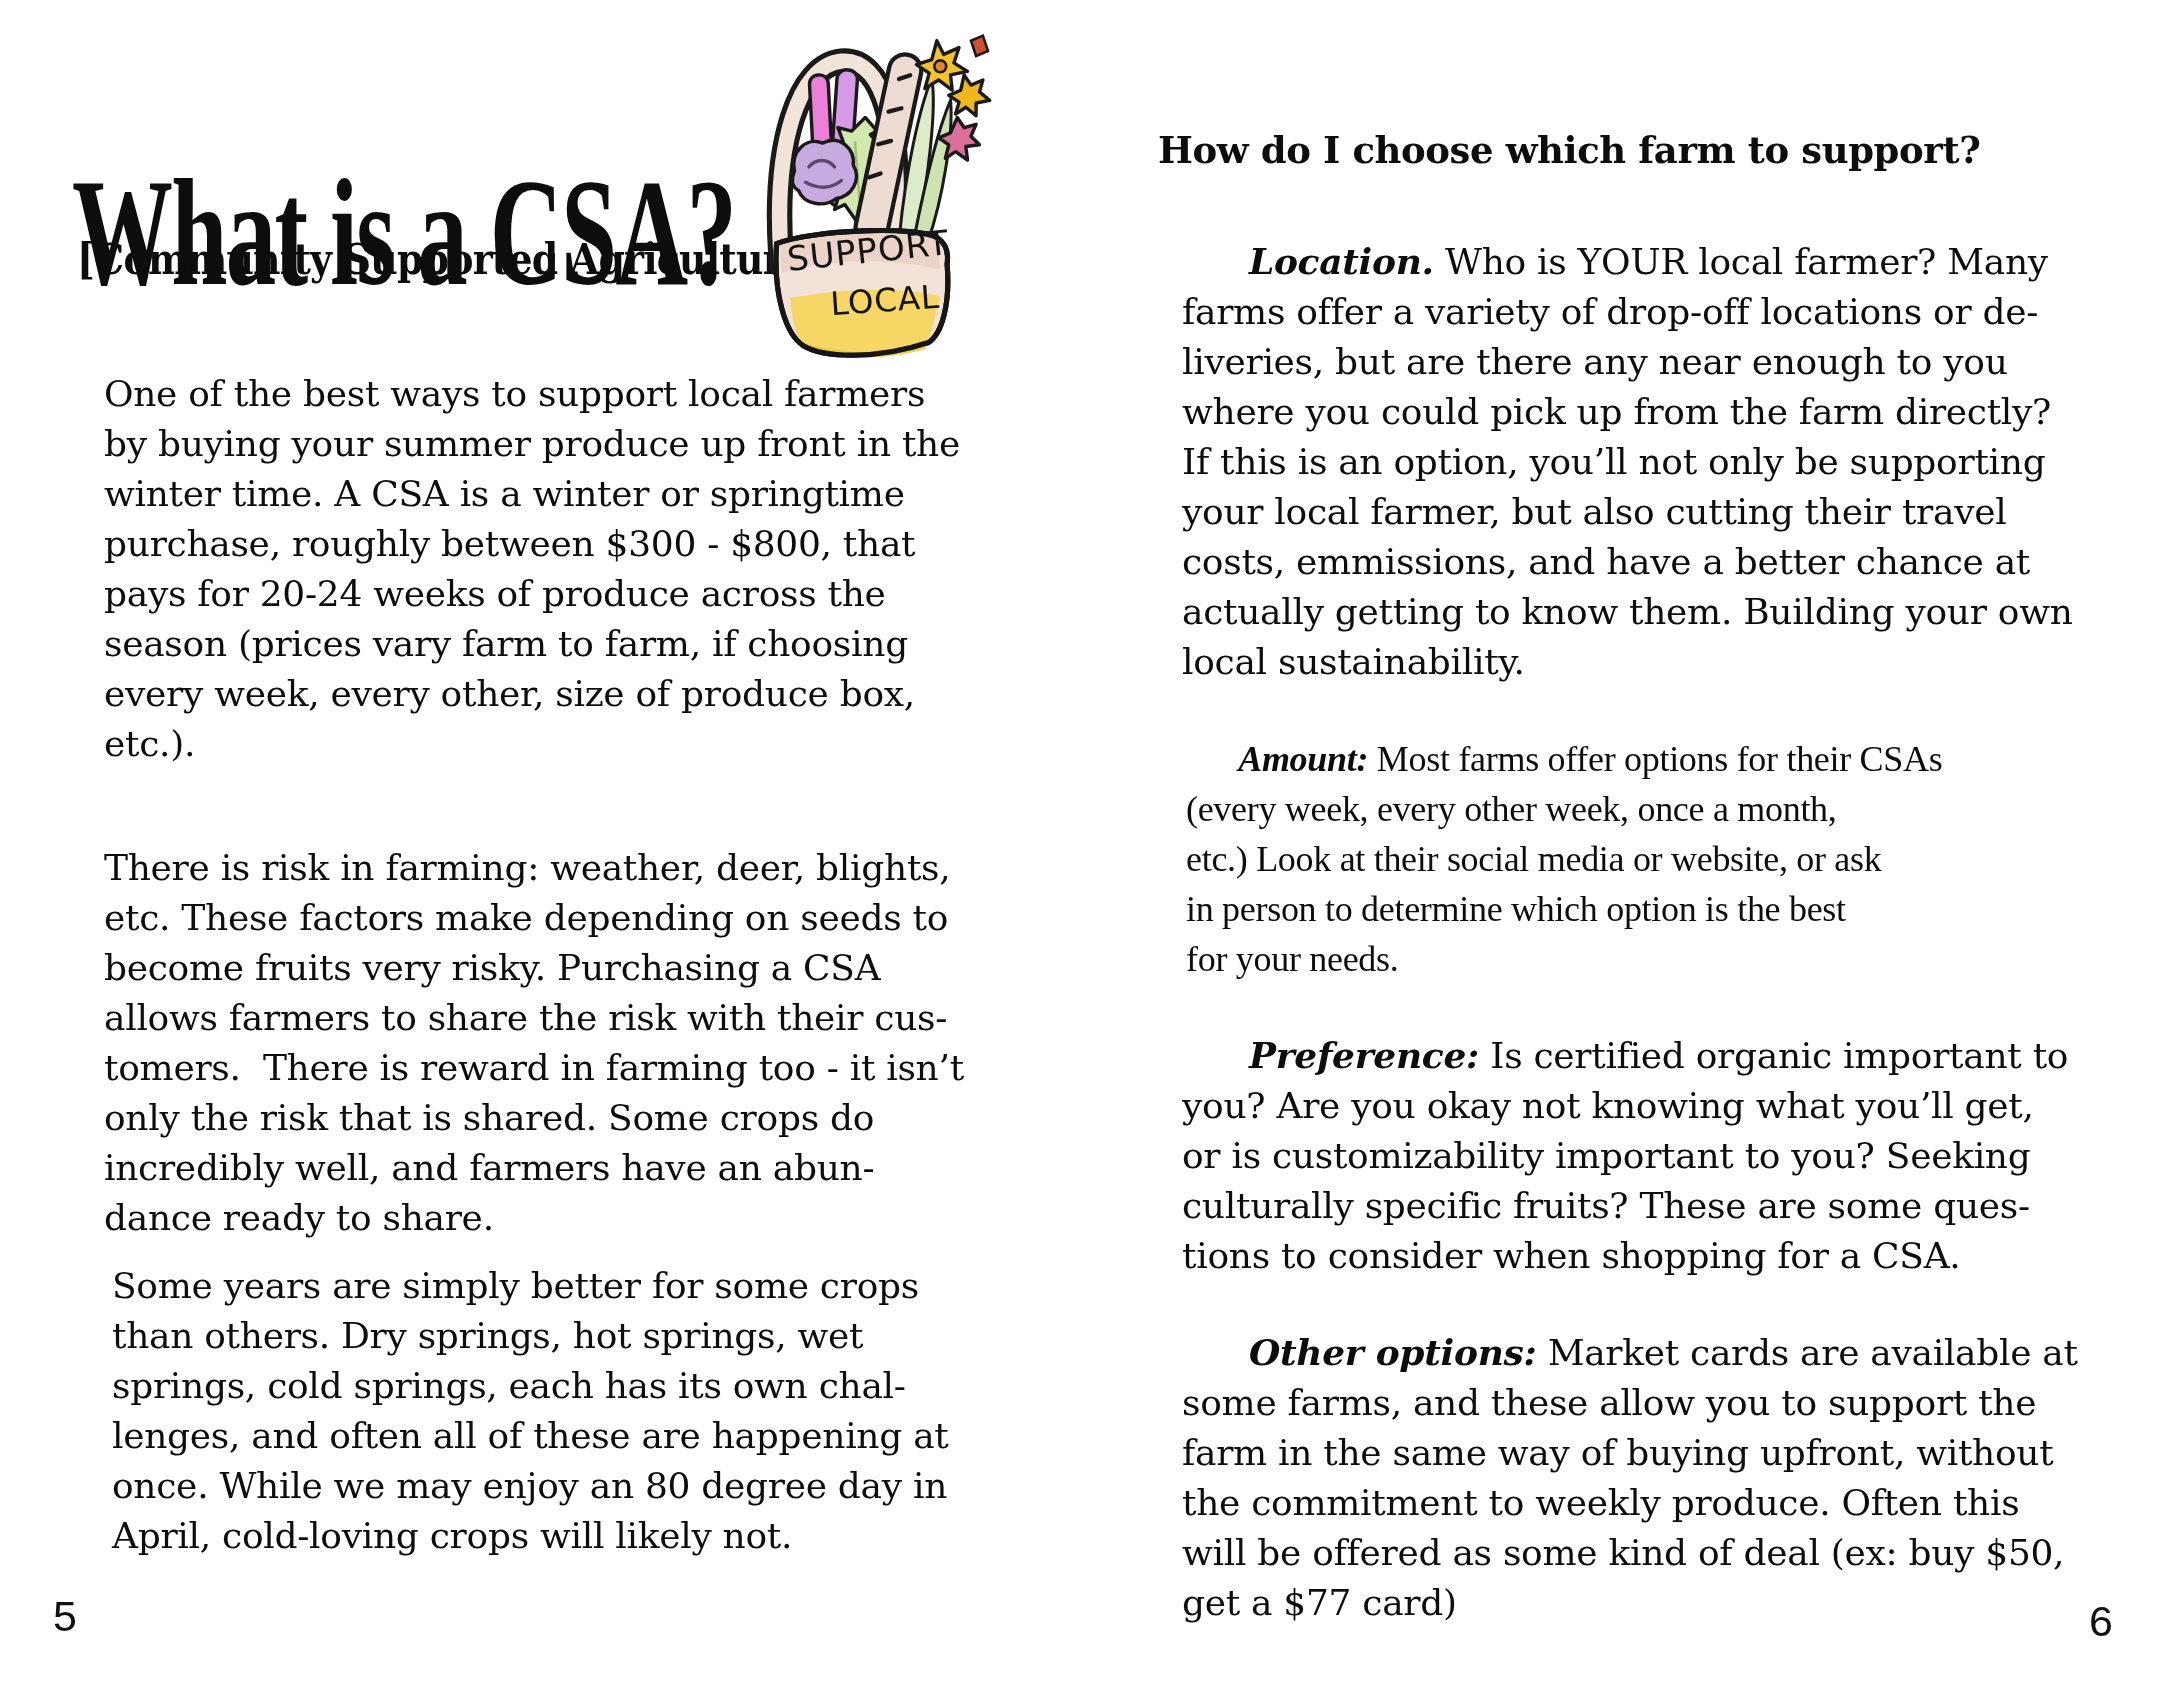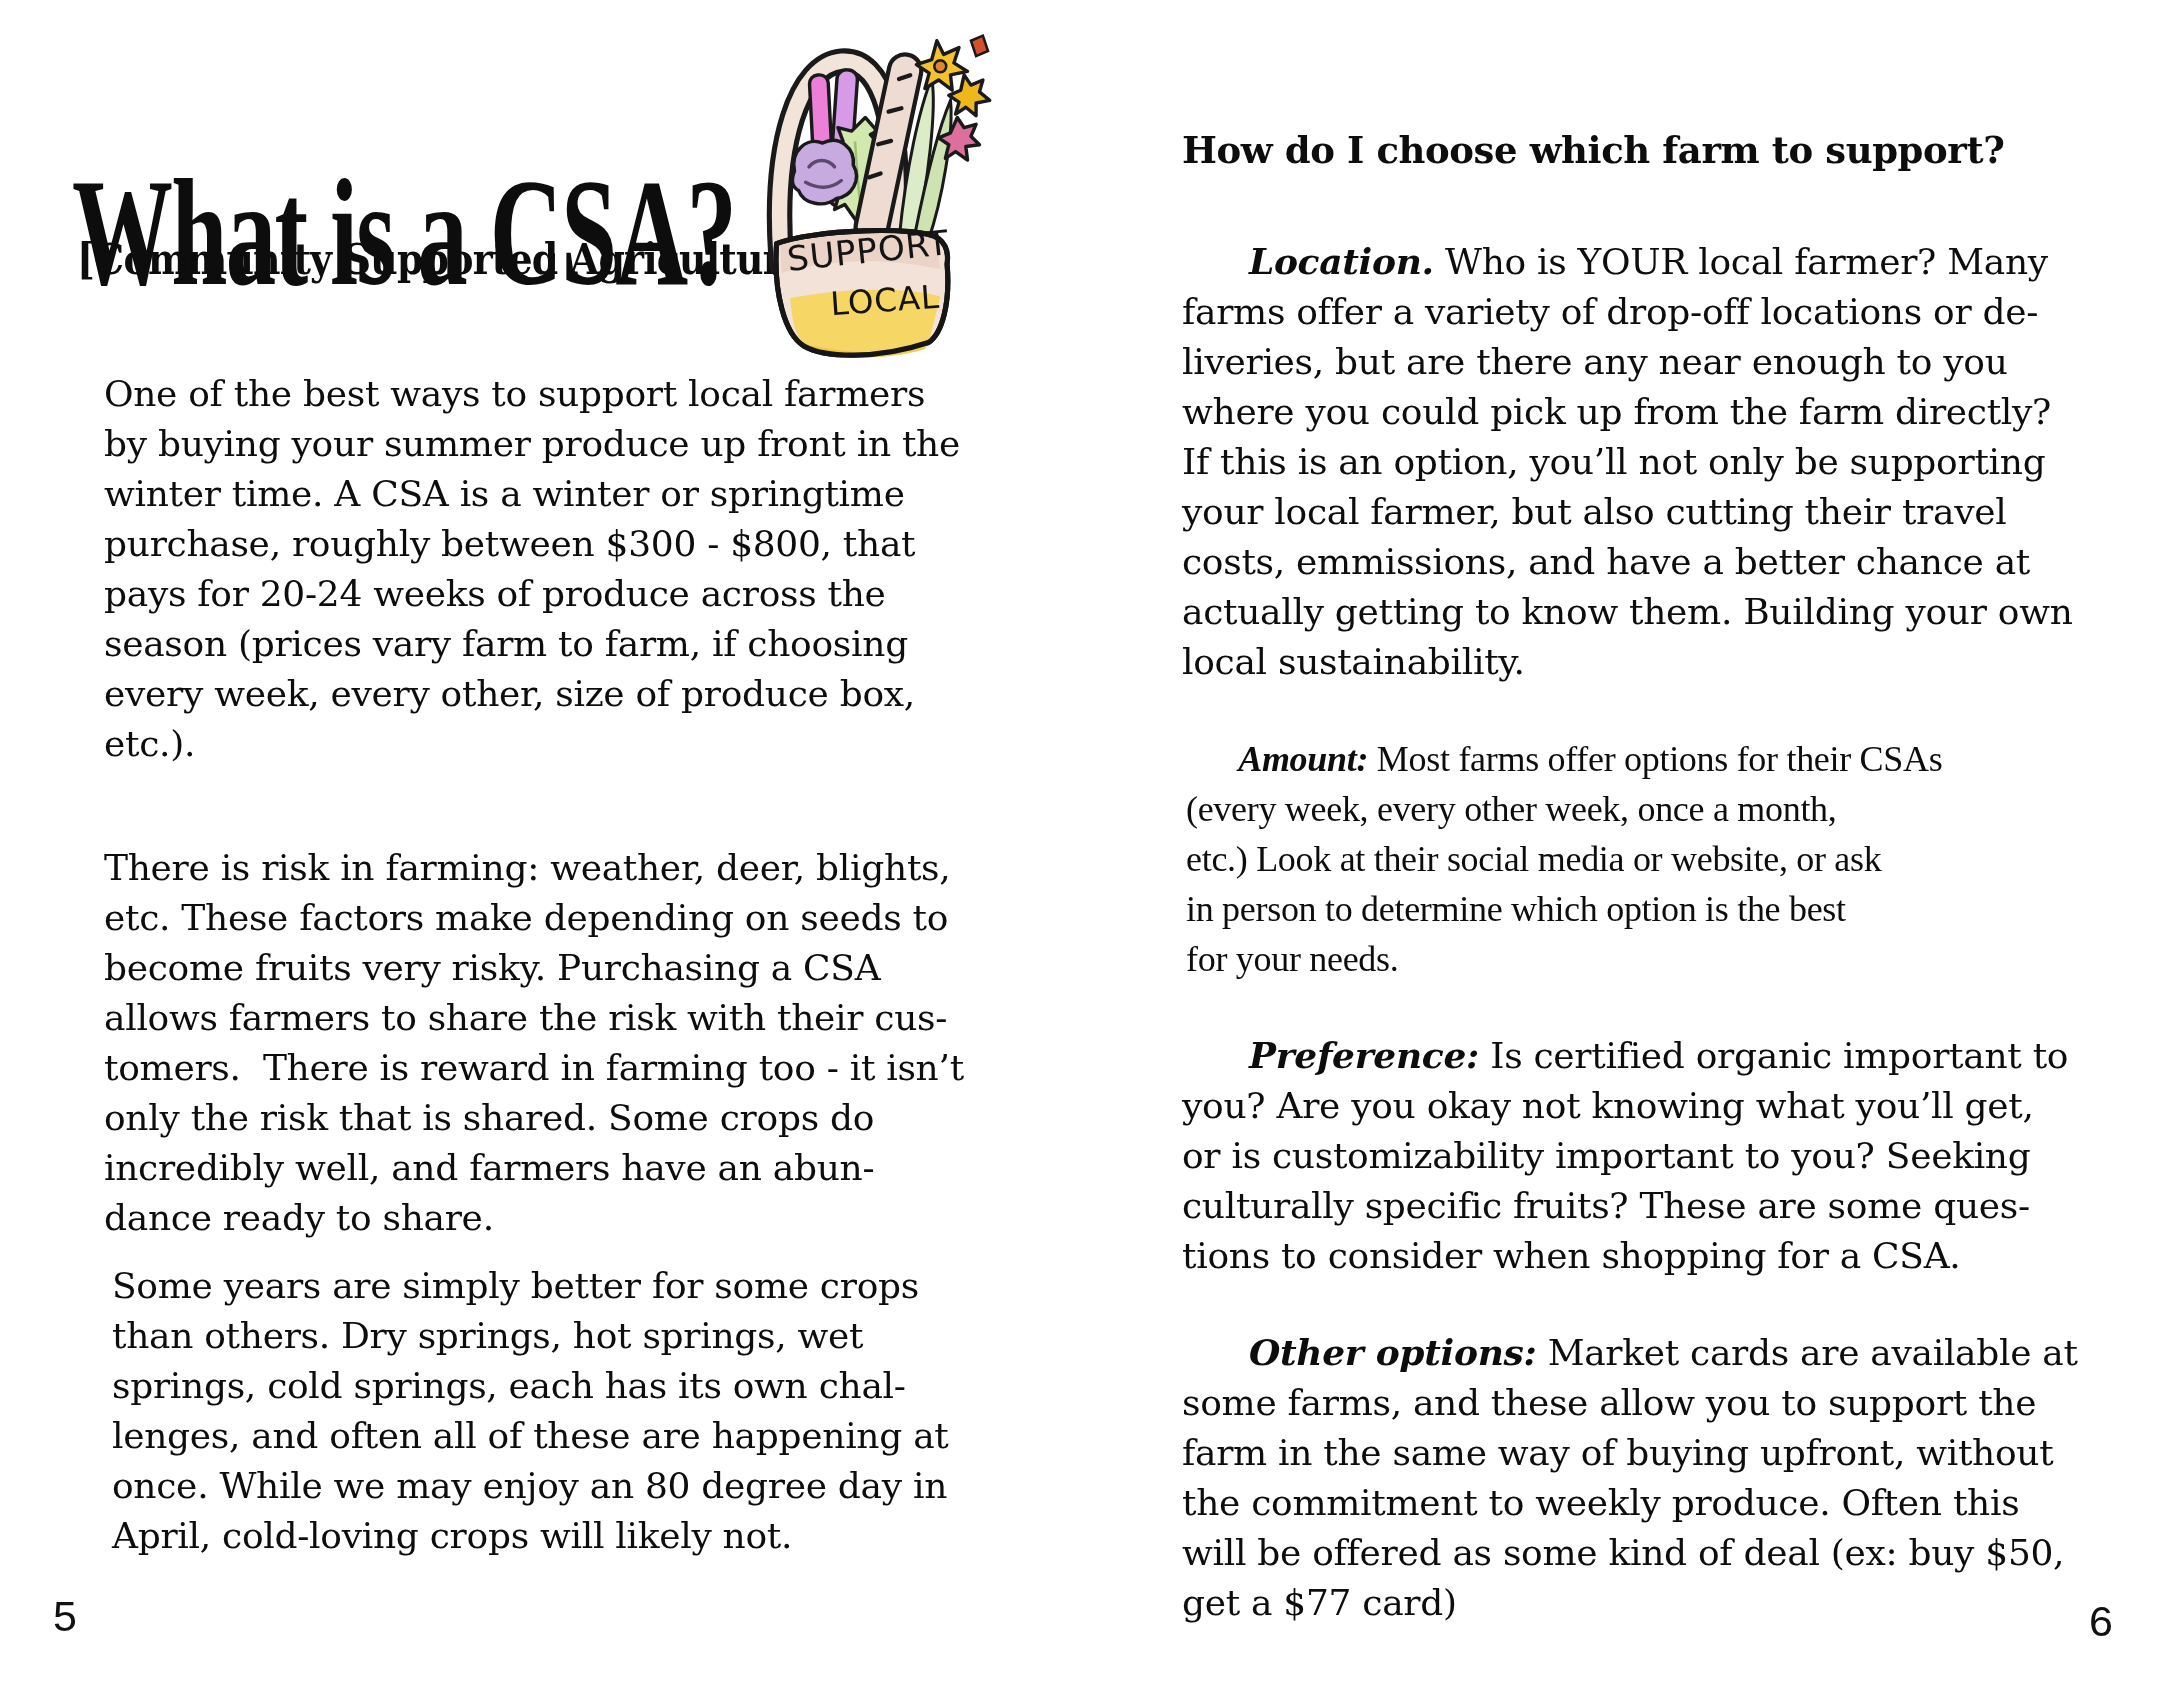--- a/index.html
+++ b/index.html
@@ -21,21 +21,21 @@
     letter-spacing:-0.9px;white-space:pre;
     transform:scaleX(.88);transform-origin:0 0;
   }
   .para{
     font:36px/50px "DejaVu Serif",serif;
     letter-spacing:-0.3px;
     white-space:pre;
   }
   .lead{font-weight:700;font-style:italic;margin-top:40px;}
   .heading{
-    left:1182px;top:87px;
+    left:1158px;top:87px;
     font:700 37px/50px "DejaVu Serif",serif;
     letter-spacing:-0.4px;white-space:pre;margin-top:38px;
   }
   .pagenum{
     font:43px/1 "Liberation Sans",sans-serif;color:#111;
   }
   #p1{left:104px;top:369px;}
   #p2{left:104px;top:815px;margin-top:28px;}
   #p3{left:104px;top:1261px;margin-left:8px;}
   #pn5{left:53px;top:1595px;}

